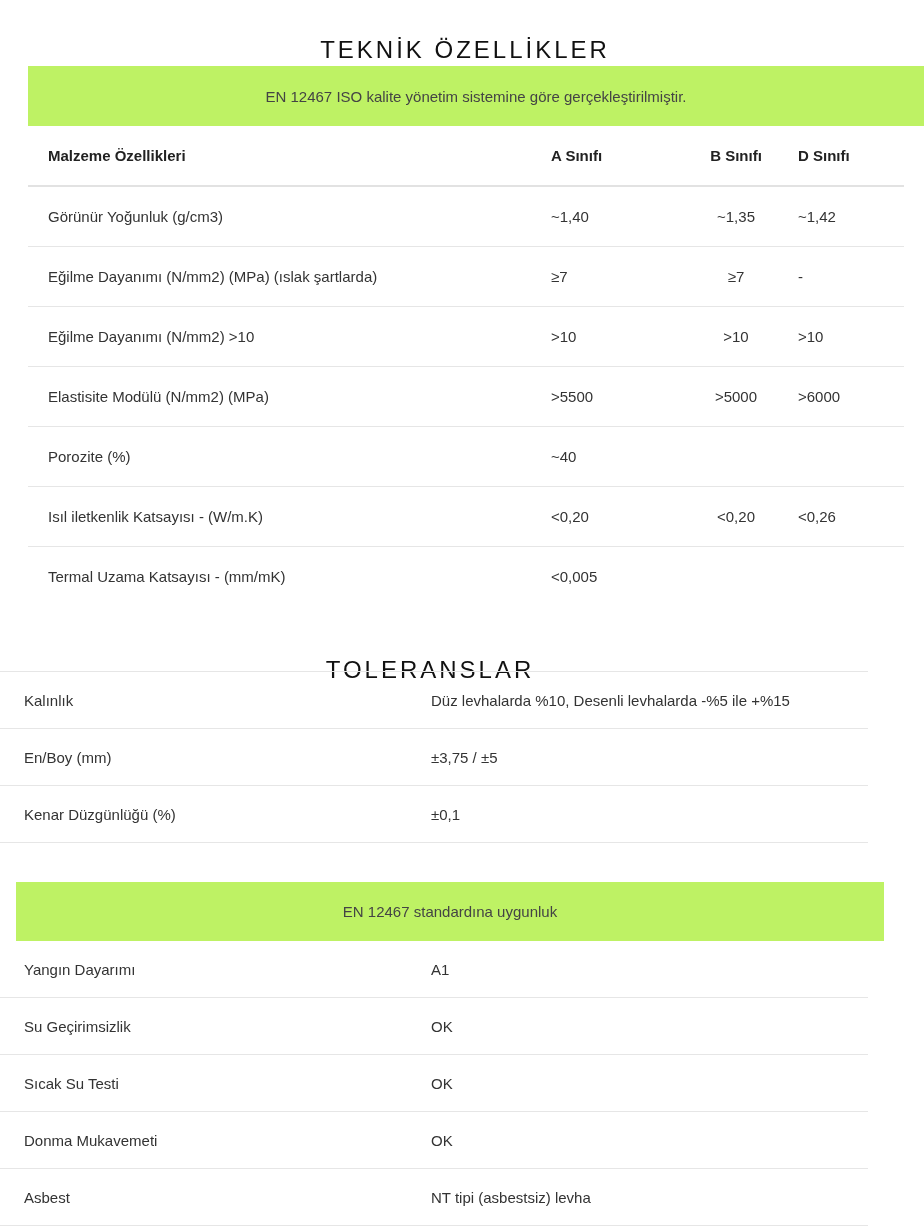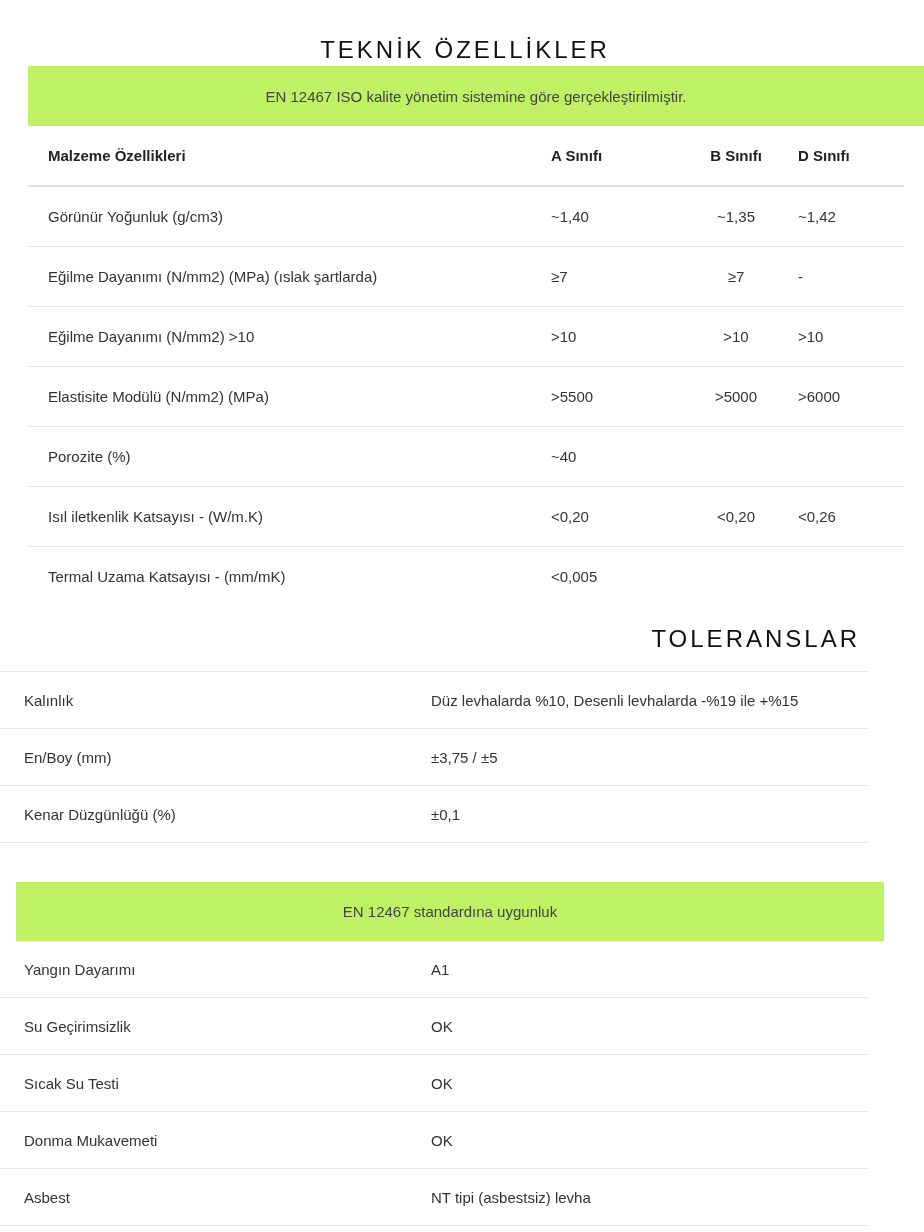--- a/index.html
+++ b/index.html
@@ -1,21 +1,21 @@
 <!DOCTYPE html>
 <html><head>
 <meta charset="utf-8">
 <style>
   html, body { margin:0; padding:0; background:#ffffff; }
   body { width:924px; height:1232px; position:relative; overflow:hidden;
          font-family:"Liberation Sans", sans-serif; color:#333333; }
   .title { position:absolute; left:0; width:924px; text-align:center;
            font-size:24px; letter-spacing:3px; color:#111111; font-weight:normal; }
   #t1 { top:20px; left:0; width:930px; }
-  #t2 { top:605px; width:860px;text-align:right; }
+  #t2 { top:636px; width:860px; }
   .band { position:absolute; background:#bef264; display:flex; align-items:center;
           justify-content:center; font-size:15px; color:#444444; }
   #band1 { left:28px; top:66px; width:896px; height:60px; }
   #band2 { left:16px; top:882px; width:868px; height:59px; }
   .spec { position:absolute; left:28px; top:126px; width:876px; border-collapse:collapse; }
   .spec td, .spec th { height:59px; border-bottom:1px solid #e6e6e6; font-size:15px;
                         padding:0; text-align:left; vertical-align:middle; }
   .spec th { height:59px; font-weight:bold; color:#222222; border-bottom:2px solid #e2e2e2; }
   .spec .c0 { padding-left:20px; width:503px; }
   .spec .c1 { width:123px; }
@@ -88,21 +88,21 @@
         <td></td>
       </tr>
     </tbody>
 </table>
 
 <h2 id="t2" class="title">TOLERANSLAR</h2>
 <table id="tol1" class="tol">
     <tbody id="tol-body">
       <tr>
         <td class="c0">Kalınlık</td>
-        <td>Düz levhalarda %10, Desenli levhalarda -%19 ile +%15</td>
+        <td>Düz levhalarda %10, Desenli levhalarda -%5 ile +%15</td>
       </tr>
       <tr>
         <td class="c0">En/Boy (mm)</td>
         <td>±3,75 / ±5</td>
       </tr>
       <tr>
         <td class="c0">Kenar Düzgünlüğü (%)</td>
         <td>±0,1</td>
       </tr>
     </tbody>

